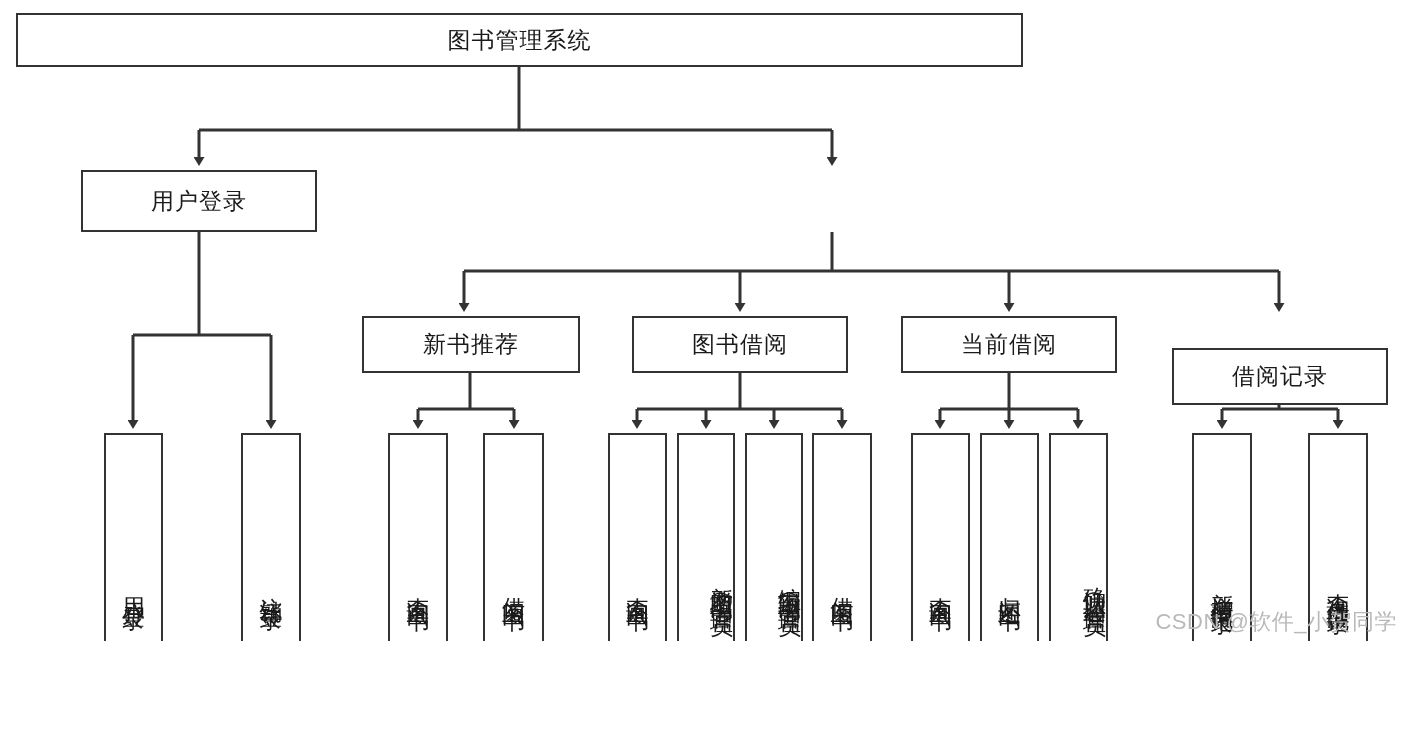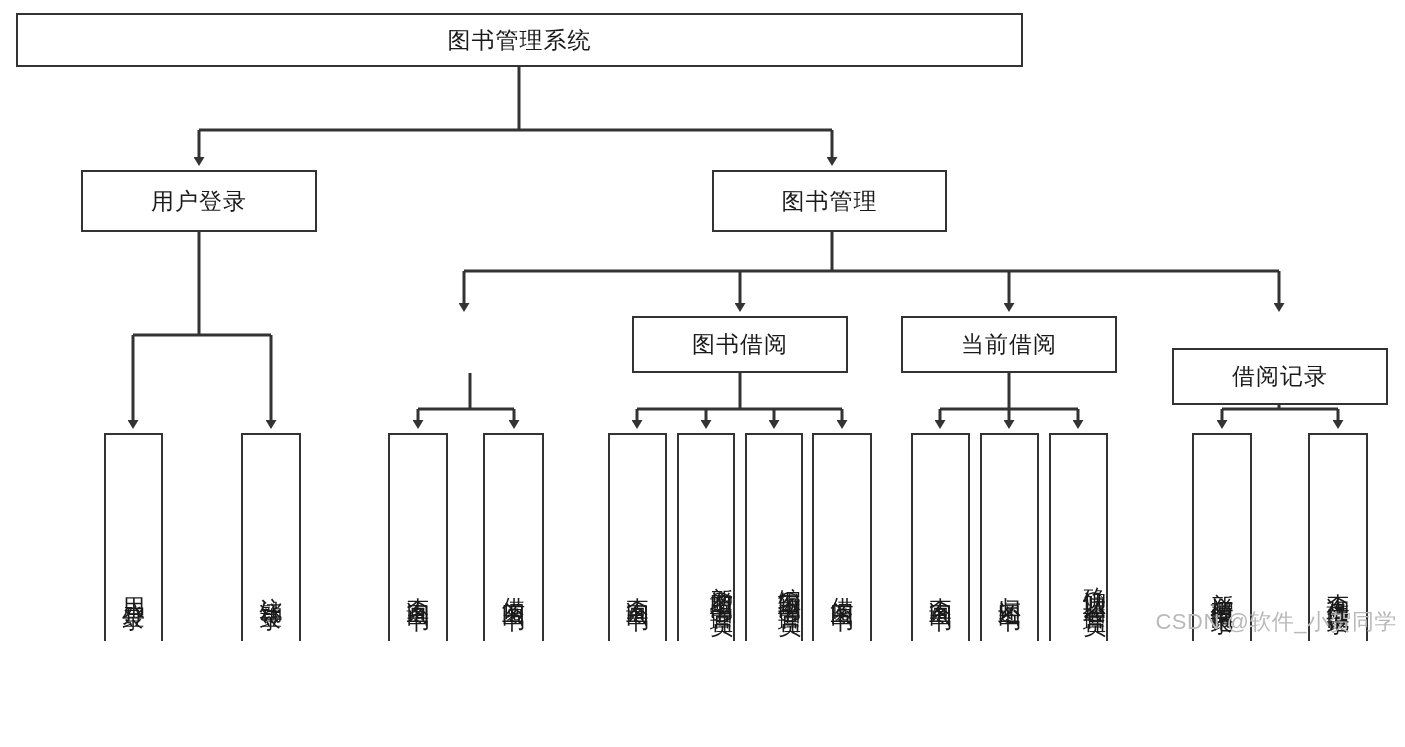--- a/index.html
+++ b/index.html
@@ -126,24 +126,24 @@
     </g>
   </svg>
 
   <div class="node horiz" style="left:16px; top:13px; width:1007px; height:54px;">
     <span class="node-label">图书管理系统</span>
   </div>
 
   <div class="node horiz" style="left:81px; top:170px; width:236px; height:62px;">
     <span class="node-label">用户登录</span>
   </div>
-  <div class="node horiz" style="left:712px; top:170px; width:235px; height:62px;">
-    <span class="node-label">图书管理</span>
+
+  <div class="node horiz" style="left:362px; top:316px; width:218px; height:57px;">
+    <span class="node-label">新书推荐</span>
   </div>
-
   <div class="node horiz" style="left:632px; top:316px; width:216px; height:57px;">
     <span class="node-label">图书借阅</span>
   </div>
   <div class="node horiz" style="left:901px; top:316px; width:216px; height:57px;">
     <span class="node-label">当前借阅</span>
   </div>
   <div class="node horiz" style="left:1172px; top:316px; width:216px; height:57px;margin-top:32px;">
     <span class="node-label">借阅记录</span>
   </div>
 

